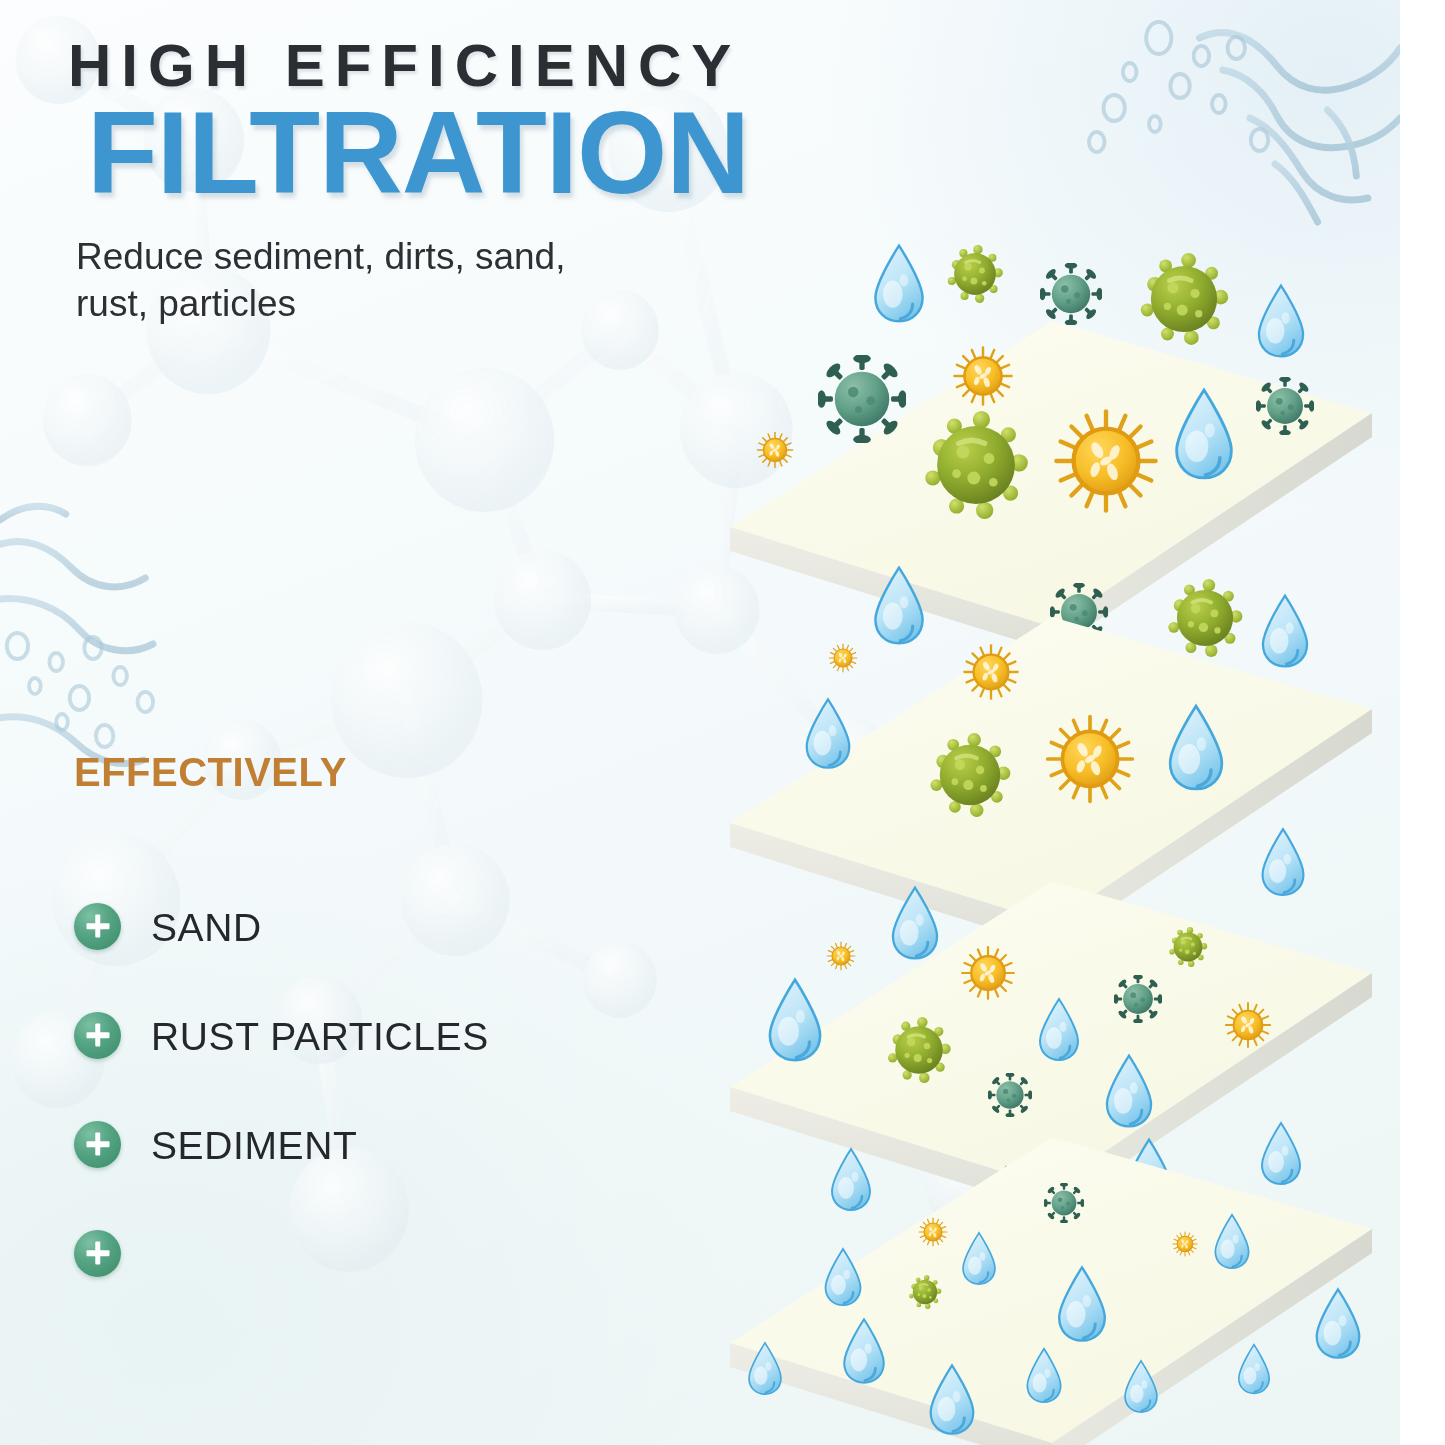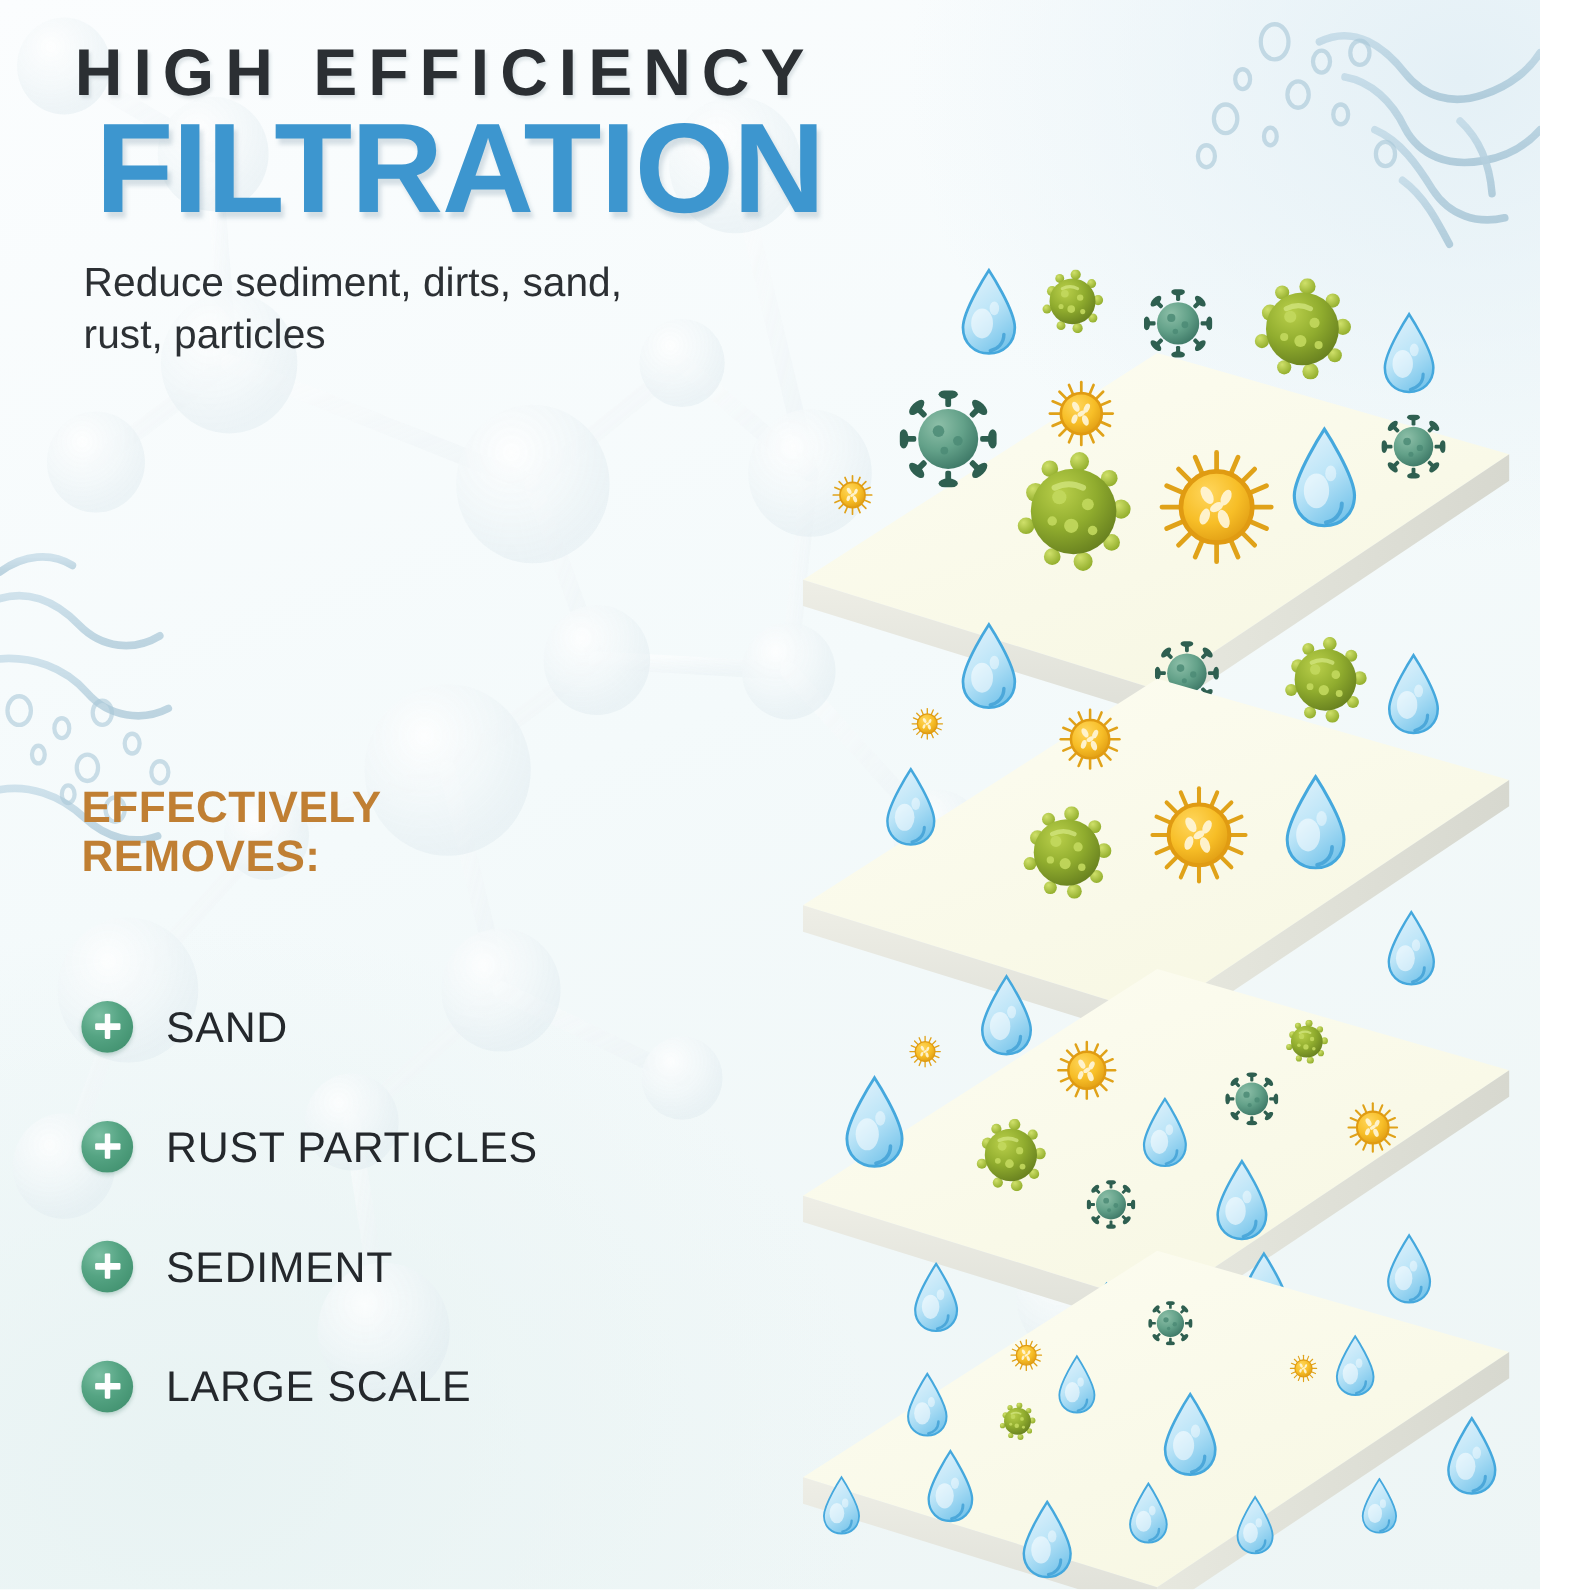--- a/index.html
+++ b/index.html
@@ -61,21 +61,21 @@
     font-weight: 400;
     color: #2c3034;
     line-height: 1.28;
     max-width: 560px;
   }
 
   
   .removes {
     position: absolute;
     left: 74px;
-    top: 712px;
+    top: 750px;
     width: 620px;
   }
   .removes-heading {
     font-size: 40px;
     font-weight: 700;
     color: #c07f33;
     line-height: 1.12;
     letter-spacing: 0.5px;
     margin: 0 0 46px 0;
   }
@@ -246,38 +246,36 @@
 
   <div class="text-col">
     <div class="title-top">HIGH EFFICIENCY</div>
     <div class="title-main">FILTRATION</div>
     <div class="subtitle">Reduce sediment, dirts, sand, rust, particles</div>
   </div>
 
   <div class="removes">
     <div class="removes-heading">
       <div>EFFECTIVELY</div>
-      <div>REMOVES:</div>
     </div>
     <ul class="bullet-list">
       <li class="bullet-row">
         <span class="plus-badge"></span>
         <span class="bullet-label">SAND</span>
       </li>
       <li class="bullet-row">
         <span class="plus-badge"></span>
         <span class="bullet-label">RUST PARTICLES</span>
       </li>
       <li class="bullet-row">
         <span class="plus-badge"></span>
         <span class="bullet-label">SEDIMENT</span>
       </li>
       <li class="bullet-row">
         <span class="plus-badge"></span>
-        <span class="bullet-label">LARGE SCALE</span>
       </li>
     </ul>
   </div>
 
   <div class="stack">
     <svg viewBox="0 0 745 1210" aria-hidden="true">
       <defs>
 
         <linearGradient id="slabTop" x1="0" y1="0" x2="0.7" y2="1">
           <stop offset="0%" stop-color="#fdfdf2"></stop>

